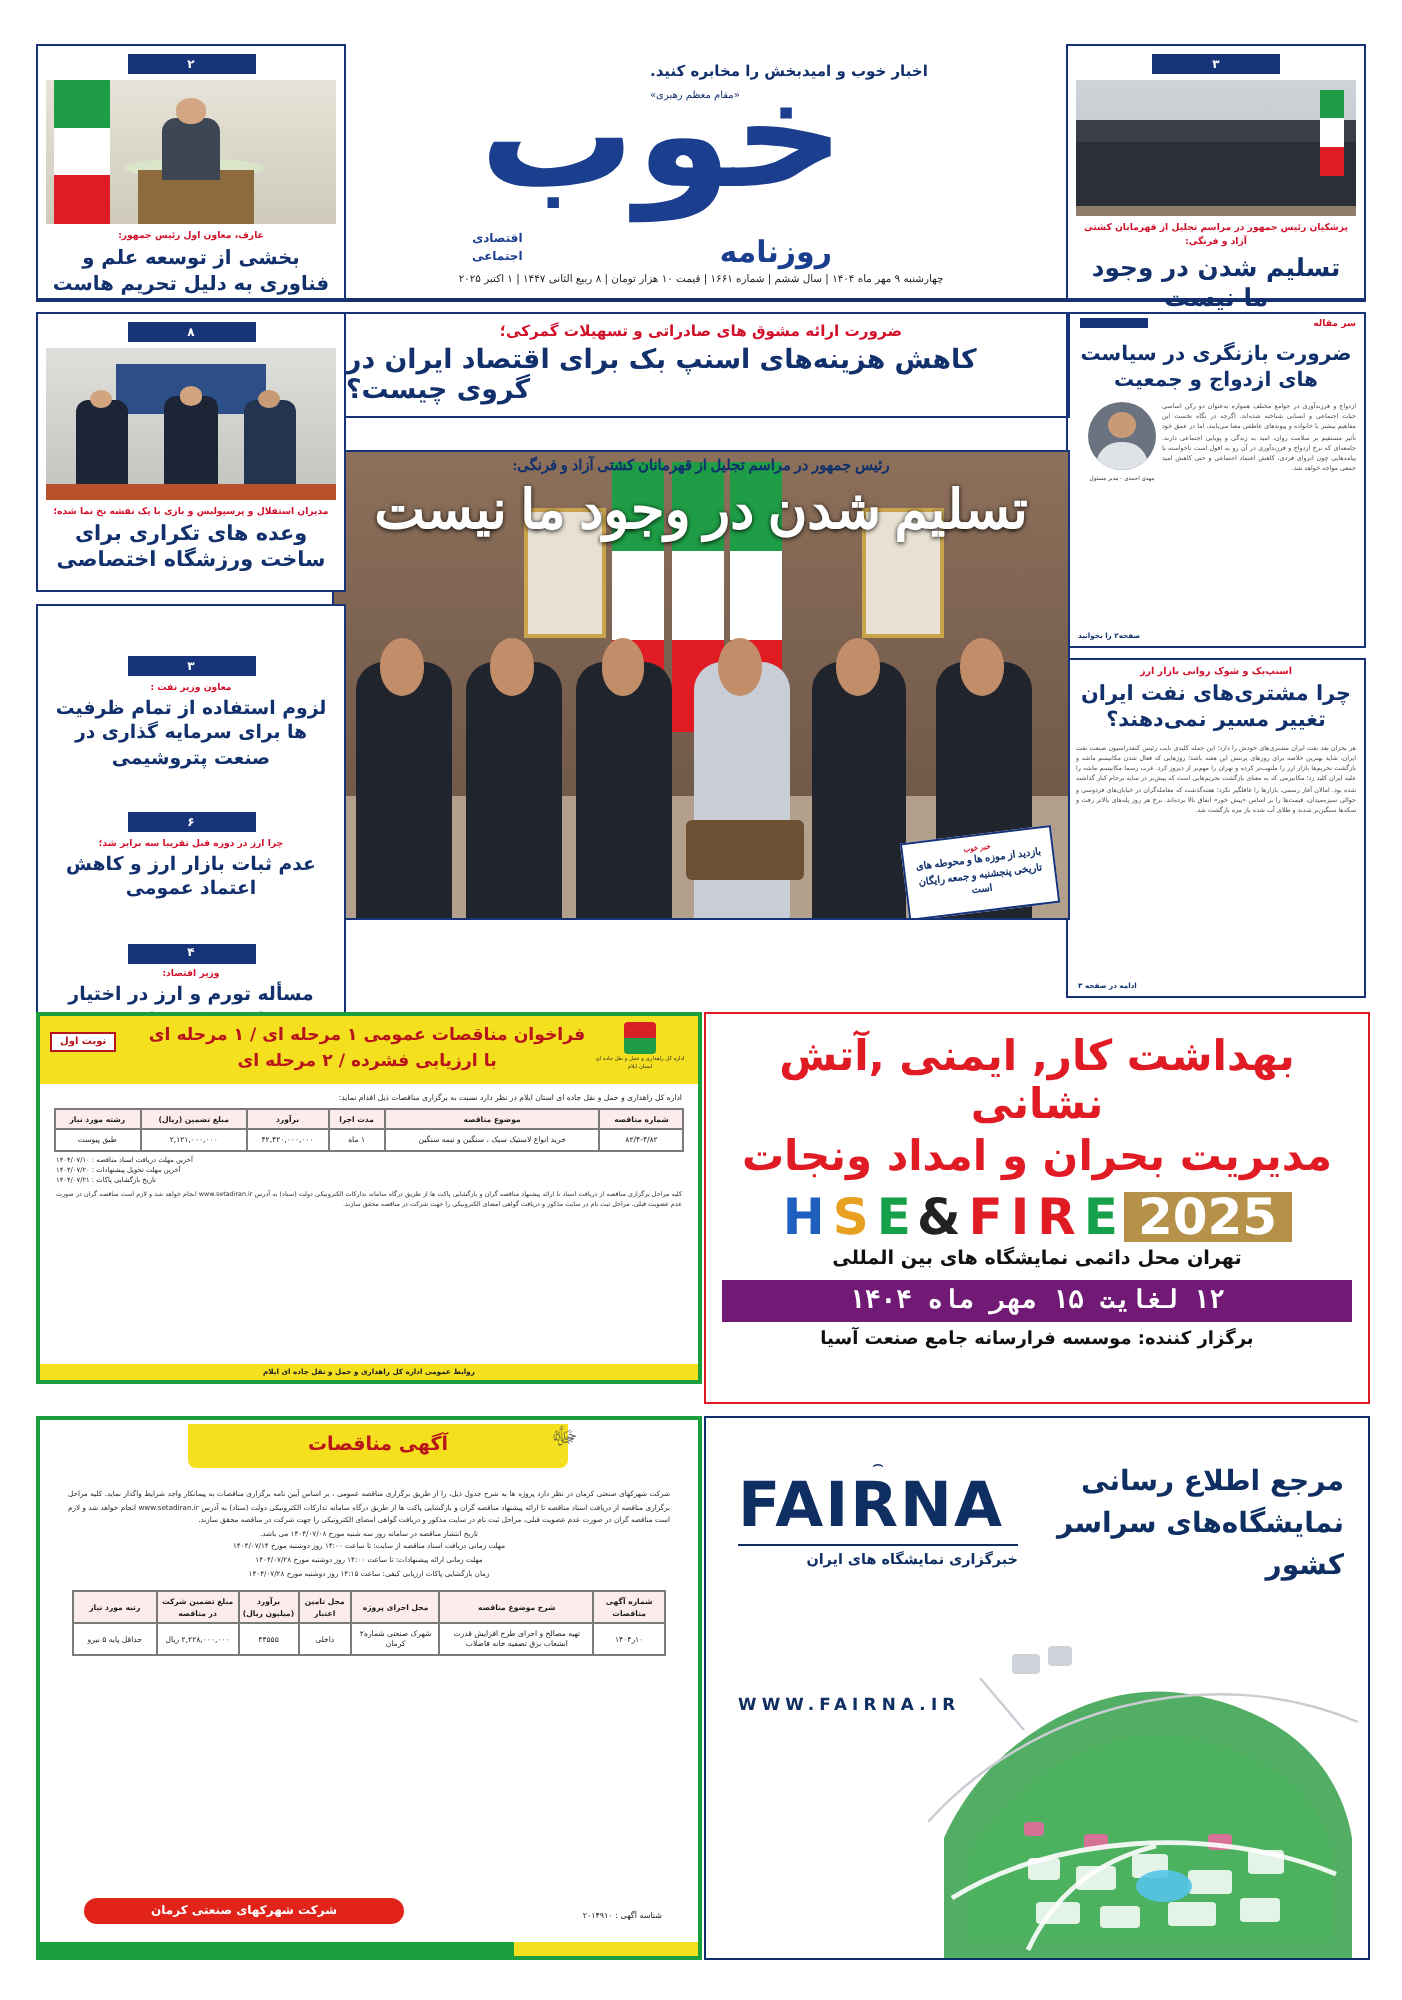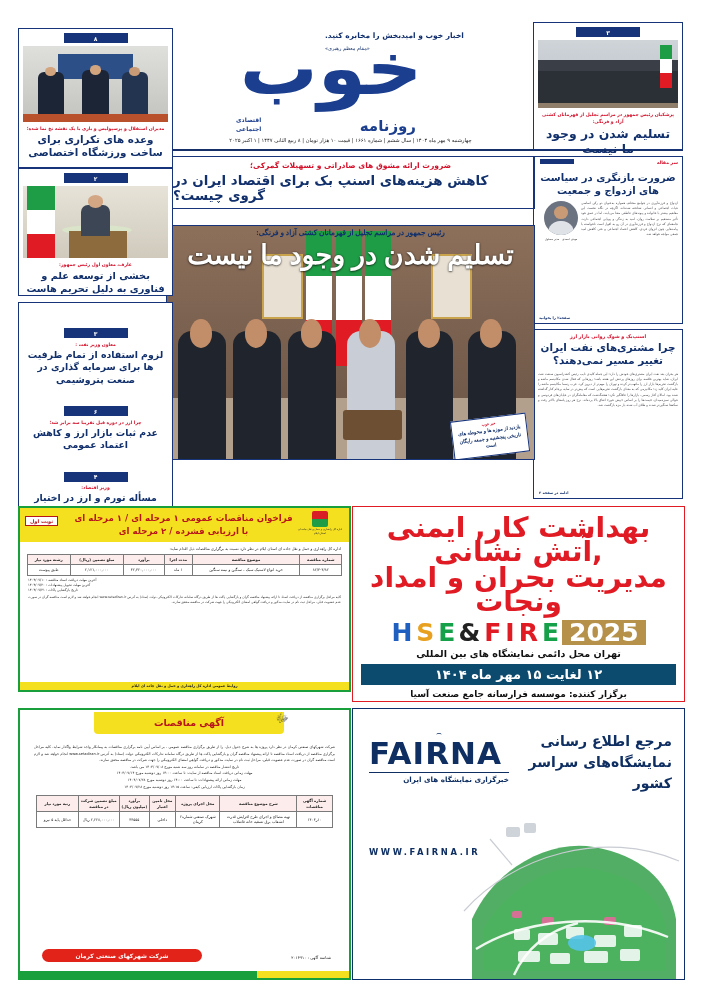--- a/index.html
+++ b/index.html
@@ -121,31 +121,31 @@
   .stackitem{margin-bottom:4px;margin-top:20px;}
   .stackitem .hl{font-size:9.4px;line-height:12.6px;}
 
   
   .hse-ad{
     position:absolute;left:352px;top:506px;width:333px;height:196px;
     border:1.8px solid #e01b24;box-sizing:border-box;background:#fff;
     padding:7px 8px 0;text-align:center;direction:rtl;
   }
   .hse-line1{font-size:9.4px;font-weight:bold;color:#111;line-height:13px;}
-  .hse-big{color:#e01b24;font-weight:bold;font-size:28px;line-height:24px;letter-spacing:-.5px;margin-top:2px;}
+  .hse-big{color:#e01b24;font-weight:bold;font-size:21px;line-height:24px;letter-spacing:-.5px;margin-top:2px;}
   .hse-logo{margin:6px 0 3px;display:flex;justify-content:center;align-items:center;gap:4px;direction:ltr;}
   .hse-logo span{font-size:25px;font-weight:bold;line-height:25px;}
   .hse-h{color:#1f5fc0;}
   .hse-s{color:#e8a020;}
   .hse-eq{color:#17a04a;font-size:19px;letter-spacing:-1px;}
   .hse-amp{color:#222;font-size:19px;}
   .hse-f{color:#e01b24;}
   .hse-year{background:#b59149;color:#fff;font-size:21px;font-weight:bold;padding:0 7px;line-height:27px;}
   .hse-venue{font-size:9.6px;font-weight:bold;color:#111;margin-top:2px;}
-  .hse-dates{background:#0c4a6e;color:#fff;font-weight:bold;font-size:13px;padding:3px 0;margin:5px 0 0;letter-spacing:1px;}
+  .hse-dates{background:#701a75;color:#fff;font-weight:bold;font-size:13px;padding:3px 0;margin:5px 0 0;letter-spacing:1px;font-family:Liberation Mono, monospace;}
   .hse-org{font-size:9px;font-weight:bold;color:#111;margin-top:4px;}
 
   
   .fairna-ad{
     position:absolute;left:352px;top:708px;width:333px;height:272px;
     border:1.1px solid #0d2f6b;box-sizing:border-box;background:#fff;overflow:hidden;
   }
   .fairna-logo{position:absolute;left:16px;top:20px;width:140px;}
   .fairna-word{font-size:31px;font-weight:bold;color:#0f2f63;letter-spacing:1px;direction:ltr;line-height:32px;}
   .fairna-rule{height:1.4px;background:#0f2f63;margin:3px 0 2px;}
@@ -340,50 +340,50 @@
       <div class="mp-head">تسلیم شدن در وجود ما نیست</div>
 
       <div class="mp-callout">
         <div class="t">خبر خوب</div>
         <div class="b">بازدید از موزه ها و محوطه های تاریخی پنجشنبه و جمعه رایگان است</div>
       </div>
     </div>
   </div>
 
   <div class="col-left">
+
+    <div class="card" style="height:128px;">
+      <div class="pagetab">۲</div>
+      <div class="mini-photo" style="margin-top:3px;">
+        <div style="position:absolute;inset:0;background:linear-gradient(#e7e3d8,#cfcabc);"></div>
+        <div class="flagL iranflag"></div>
+        <div class="flowers"></div>
+        <div class="podium"></div>
+        <div class="speaker"></div>
+        <div class="speakerhead"></div>
+      </div>
+      <div class="kicker">عارف، معاون اول رئیس جمهور:</div>
+      <div class="hl" style="font-size:9.8px;line-height:13px;">بخشی از توسعه علم و فناوری به دلیل تحریم هاست</div>
+    </div>
 
     <div class="card" style="height:140px;margin-top:6px;">
       <div class="pagetab">۸</div>
       <div class="mini-photo" style="height:76px;margin-top:3px;">
         <div style="position:absolute;inset:0;background:linear-gradient(#dfe0dc,#c2c3bf);"></div>
         <div style="position:absolute;left:24%;top:10%;width:52%;height:34%;background:#2b4f86;"></div>
         <div style="position:absolute;left:10%;bottom:6%;width:18%;height:60%;background:#1c2536;border-radius:6px 6px 0 0;"></div>
         <div style="position:absolute;left:41%;bottom:6%;width:18%;height:62%;background:#1c2536;border-radius:6px 6px 0 0;"></div>
         <div style="position:absolute;left:68%;bottom:6%;width:18%;height:60%;background:#22344f;border-radius:6px 6px 0 0;"></div>
         <div style="position:absolute;left:15%;bottom:60%;width:8%;height:13%;background:#d2a57f;border-radius:50%;"></div>
         <div style="position:absolute;left:46%;bottom:62%;width:8%;height:13%;background:#d2a57f;border-radius:50%;"></div>
         <div style="position:absolute;left:73%;bottom:60%;width:8%;height:13%;background:#c89b76;border-radius:50%;"></div>
         <div style="position:absolute;left:0;bottom:0;width:100%;height:10%;background:#b9522c;"></div>
       </div>
       <div class="kicker">مدیران استقلال و پرسپولیس و بازی با یک نقشه نخ نما شده؛</div>
       <div class="hl" style="font-size:10.4px;line-height:13.6px;">وعده های تکراری برای ساخت ورزشگاه اختصاصی</div>
-    </div>
-
-    <div class="card" style="height:128px;">
-      <div class="pagetab">۲</div>
-      <div class="mini-photo" style="margin-top:3px;">
-        <div style="position:absolute;inset:0;background:linear-gradient(#e7e3d8,#cfcabc);"></div>
-        <div class="flagL iranflag"></div>
-        <div class="flowers"></div>
-        <div class="podium"></div>
-        <div class="speaker"></div>
-        <div class="speakerhead"></div>
-      </div>
-      <div class="kicker">عارف، معاون اول رئیس جمهور:</div>
-      <div class="hl" style="font-size:9.8px;line-height:13px;">بخشی از توسعه علم و فناوری به دلیل تحریم هاست</div>
     </div>
 
     <div class="card" style="margin-top:6px;padding:5px 5px 7px;">
 
       <div class="stackitem">
         <div class="pagetab">۳</div>
         <div class="kicker">معاون وزیر نفت :</div>
         <div class="hl">لزوم استفاده از تمام ظرفیت ها برای سرمایه گذاری در صنعت پتروشیمی</div>
       </div>
 

